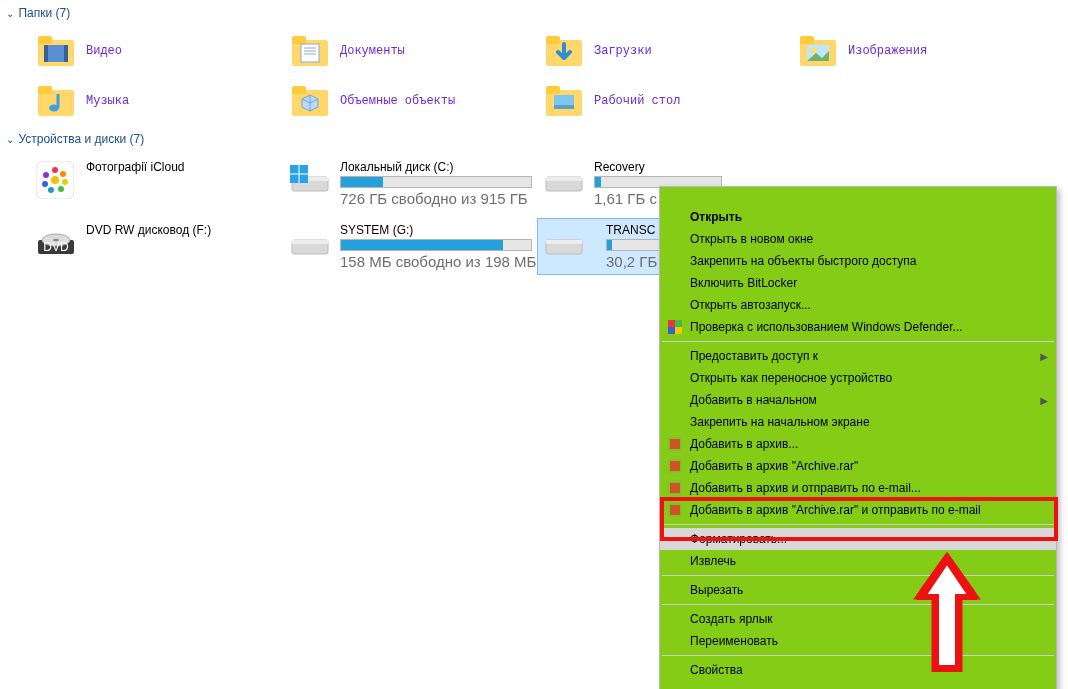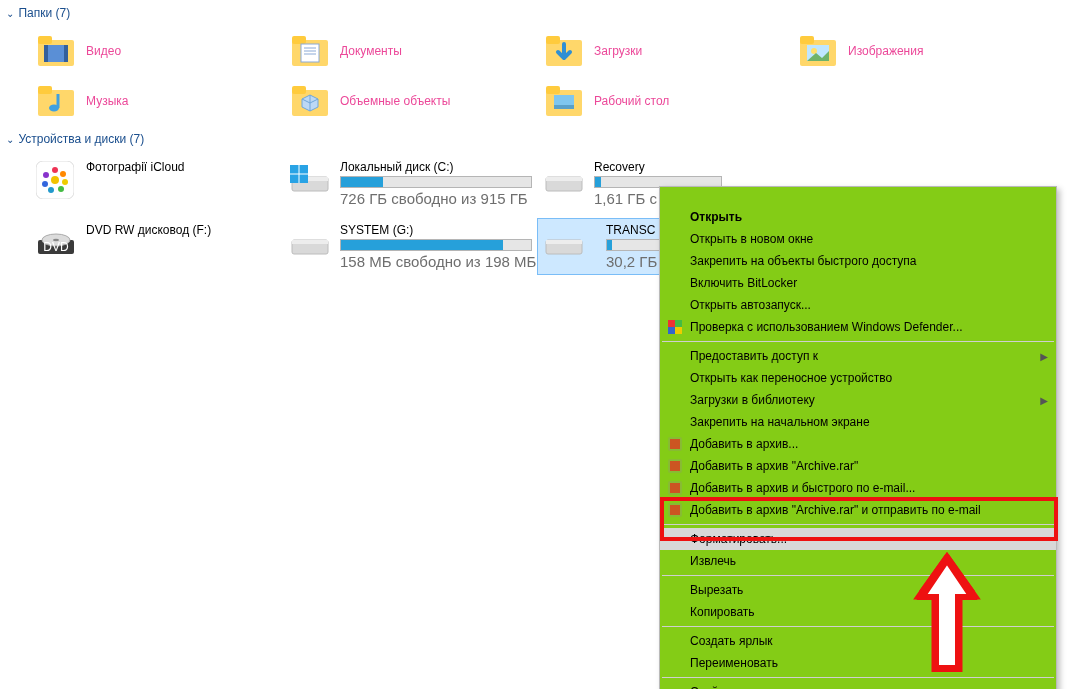--- a/index.html
+++ b/index.html
@@ -2,21 +2,21 @@
 <html><head>
 <meta charset="utf-8">
 <style>
   * { box-sizing: border-box; font-family: "Segoe UI", Tahoma, sans-serif; font-size: 12px; }
   body { margin: 0; background: #fff; width: 1068px; height: 689px; overflow: hidden; position: relative; color: #000; }
   .section-header { display: flex; align-items: center; color: #1a4e8d; padding: 2px 6px; margin-top: 4px; }
   .section-header .chev { margin-right: 4px; font-size: 10px; }
   .grid-folders { display: flex; flex-wrap: wrap; padding: 4px 0 0 30px; }
   .folder-item { width: 254px; display: flex; align-items: center; padding: 4px 6px; margin: 4px 0; gap: 10px; }
   .folder-icon { width: 40px; height: 34px; display: flex; align-items: center; justify-content: center; }
-  .folder-label { color: #ec4899; }
+  .folder-label { color: #6d28d9; font-family: Liberation Mono, monospace; }
   .grid-drives { display: flex; flex-wrap: wrap; padding: 4px 0 0 30px; }
   .drive-item { width: 254px; display: flex; align-items: flex-start; padding: 4px 6px; margin: 4px 0; gap: 10px; }
   .drive-item.selected { background: #cde8ff; outline: 1px solid #7abdf7; gap: 22px; }
   .drive-icon { width: 40px; height: 40px; display:flex; align-items:center; }
   .drive-info { flex: 1; min-width: 0; }
   .drive-name { color:#000; margin-bottom: 2px; white-space: nowrap; overflow: hidden; text-overflow: clip; }
   .drive-bar { height: 12px; border: 1px solid #b5b5b5; background: #e6e6e6; margin-bottom: 2px; position: relative; }
   .drive-bar-fill { height: 100%; background: #26a0da; }
   .drive-sub { color: #6e6e6e; font-size: 15px; white-space: nowrap; }
   
@@ -264,21 +264,21 @@
   </div>
   <div class="ctx-sep"></div>
   <div class="ctx-item">
       <span>Предоставить доступ к</span>
       <span class="arrow">▶</span>
     </div>
   <div class="ctx-item">
       <span>Открыть как переносное устройство</span>
     </div>
   <div class="ctx-item">
-      <span>Загрузки в библиотеку</span>
+      <span>Добавить в начальном</span>
       <span class="arrow">▶</span>
     </div>
   <div class="ctx-item">
       <span>Закрепить на начальном экране</span>
     </div>
   <div class="ctx-item">
       <span class="ico">
         <svg width="14" height="14">
           <rect width="14" height="14" rx="2" fill="#8b3"></rect>
           <rect x="2" y="2" width="10" height="10" fill="#c52"></rect>
@@ -295,44 +295,41 @@
       </span>
       <span>Добавить в архив "Archive.rar"</span>
     </div>
   <div class="ctx-item">
       <span class="ico">
         <svg width="14" height="14">
           <rect width="14" height="14" rx="2" fill="#8b3"></rect>
           <rect x="2" y="2" width="10" height="10" fill="#c52"></rect>
         </svg>
       </span>
-      <span>Добавить в архив и быстрого по e-mail...</span>
+      <span>Добавить в архив и отправить по e-mail...</span>
     </div>
   <div class="ctx-item">
       <span class="ico">
         <svg width="14" height="14">
           <rect width="14" height="14" rx="2" fill="#8b3"></rect>
           <rect x="2" y="2" width="10" height="10" fill="#c52"></rect>
         </svg>
       </span>
       <span>Добавить в архив "Archive.rar" и отправить по e-mail</span>
     </div>
   <div class="ctx-sep"></div>
   <div class="ctx-item hover">
       <span>Форматировать...</span>
     </div>
   <div class="ctx-item">
       <span>Извлечь</span>
     </div>
   <div class="ctx-sep"></div>
   <div class="ctx-item">
       <span>Вырезать</span>
-    </div>
-  <div class="ctx-item">
-      <span>Копировать</span>
     </div>
   <div class="ctx-sep"></div>
   <div class="ctx-item">
       <span>Создать ярлык</span>
     </div>
   <div class="ctx-item">
       <span>Переименовать</span>
     </div>
   <div class="ctx-sep"></div>
   <div class="ctx-item">

